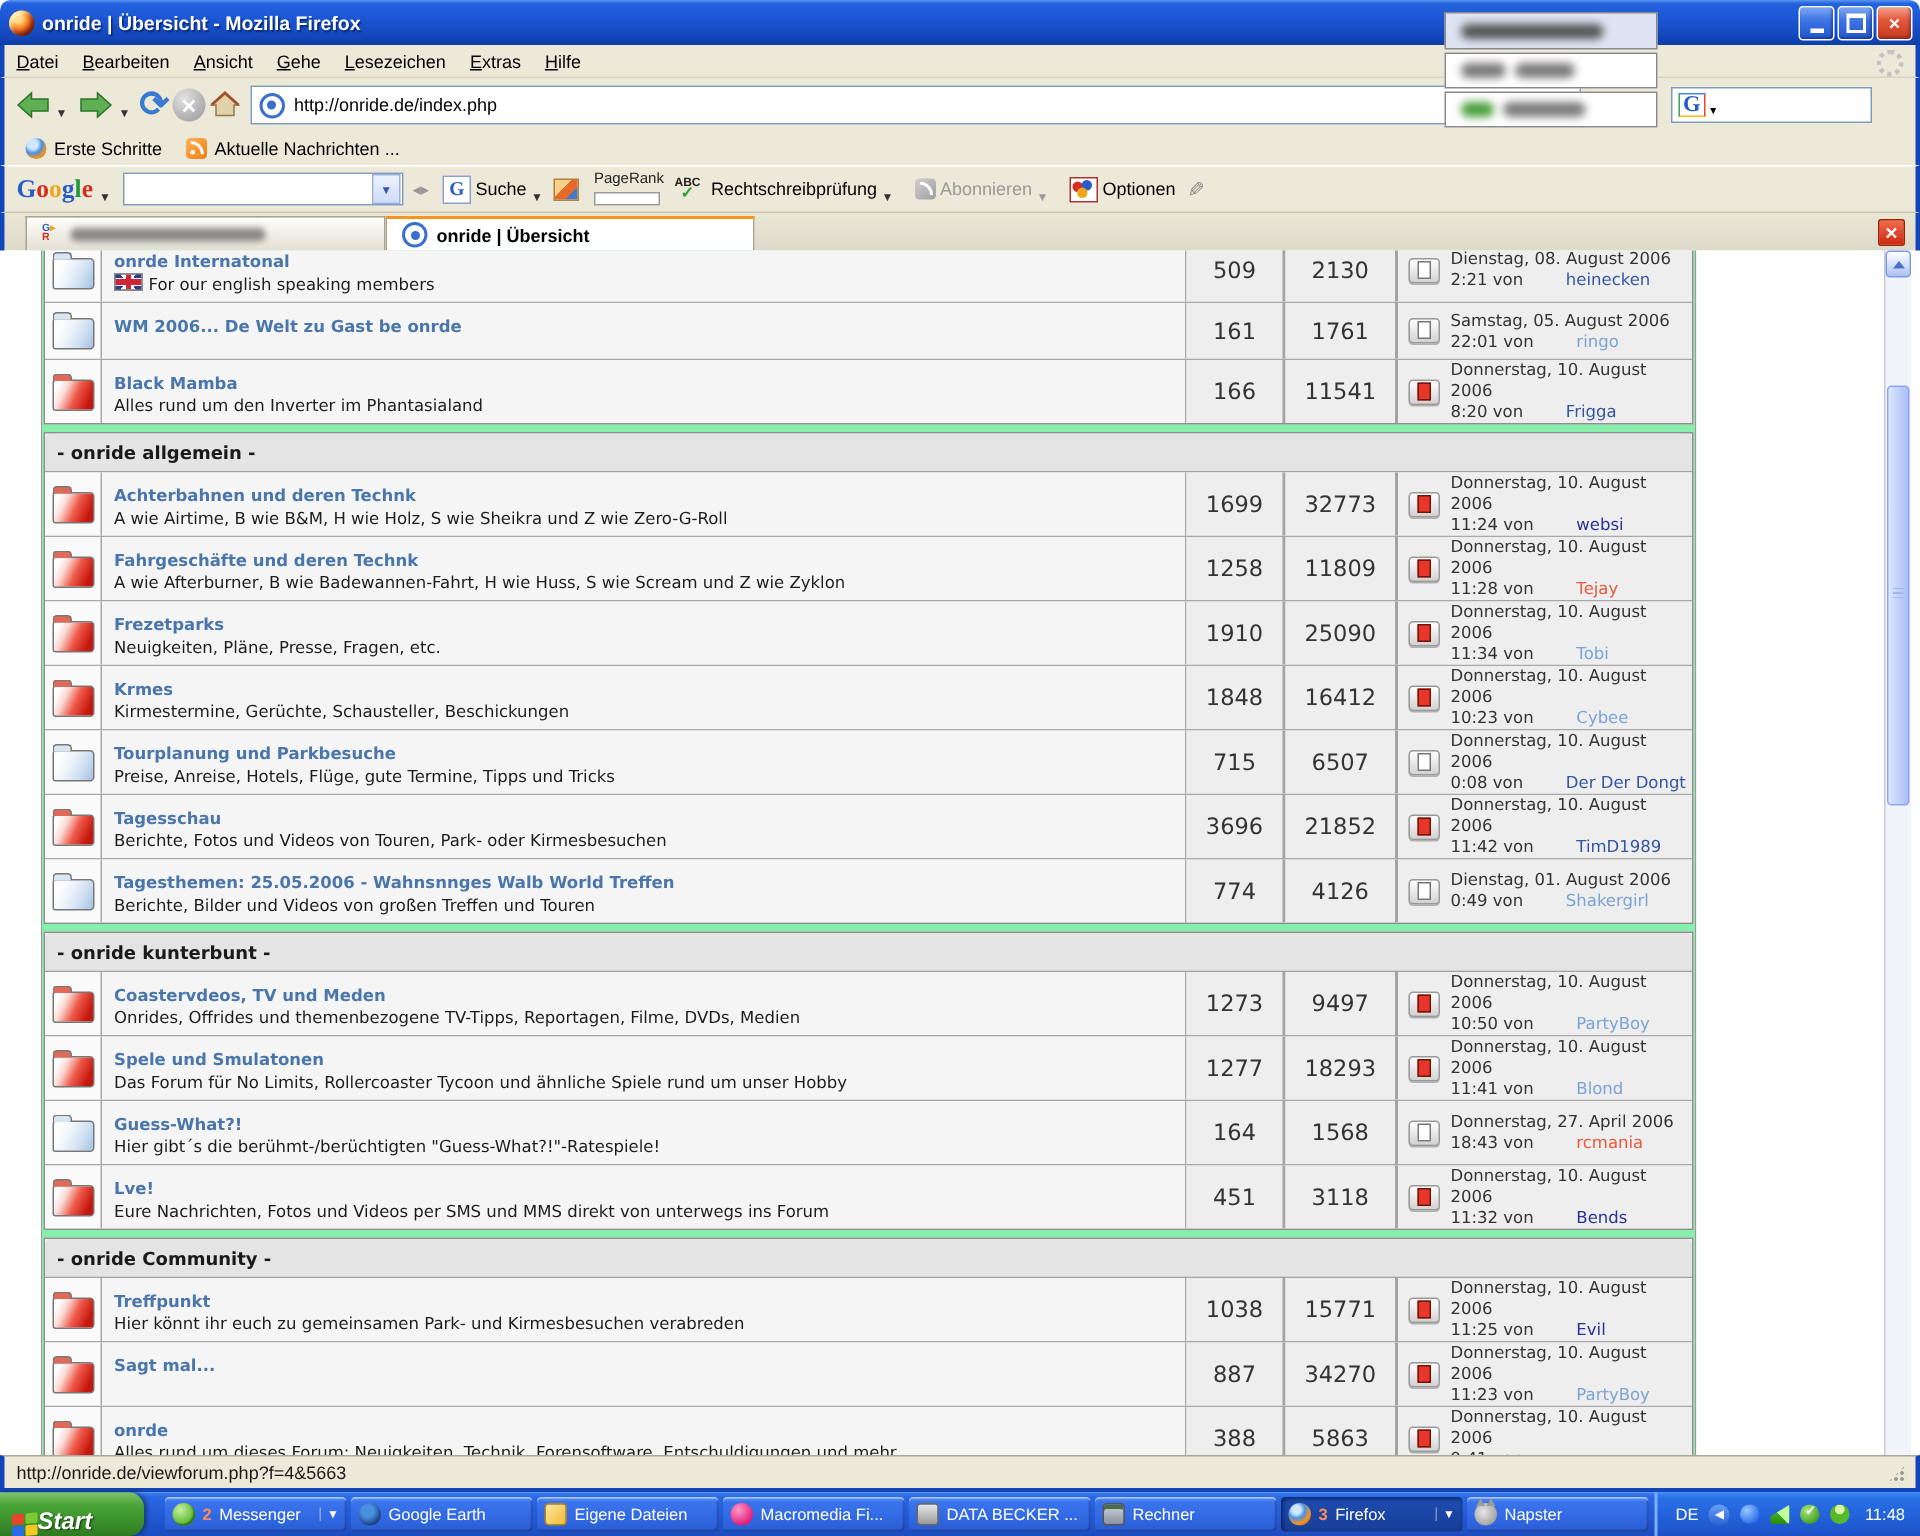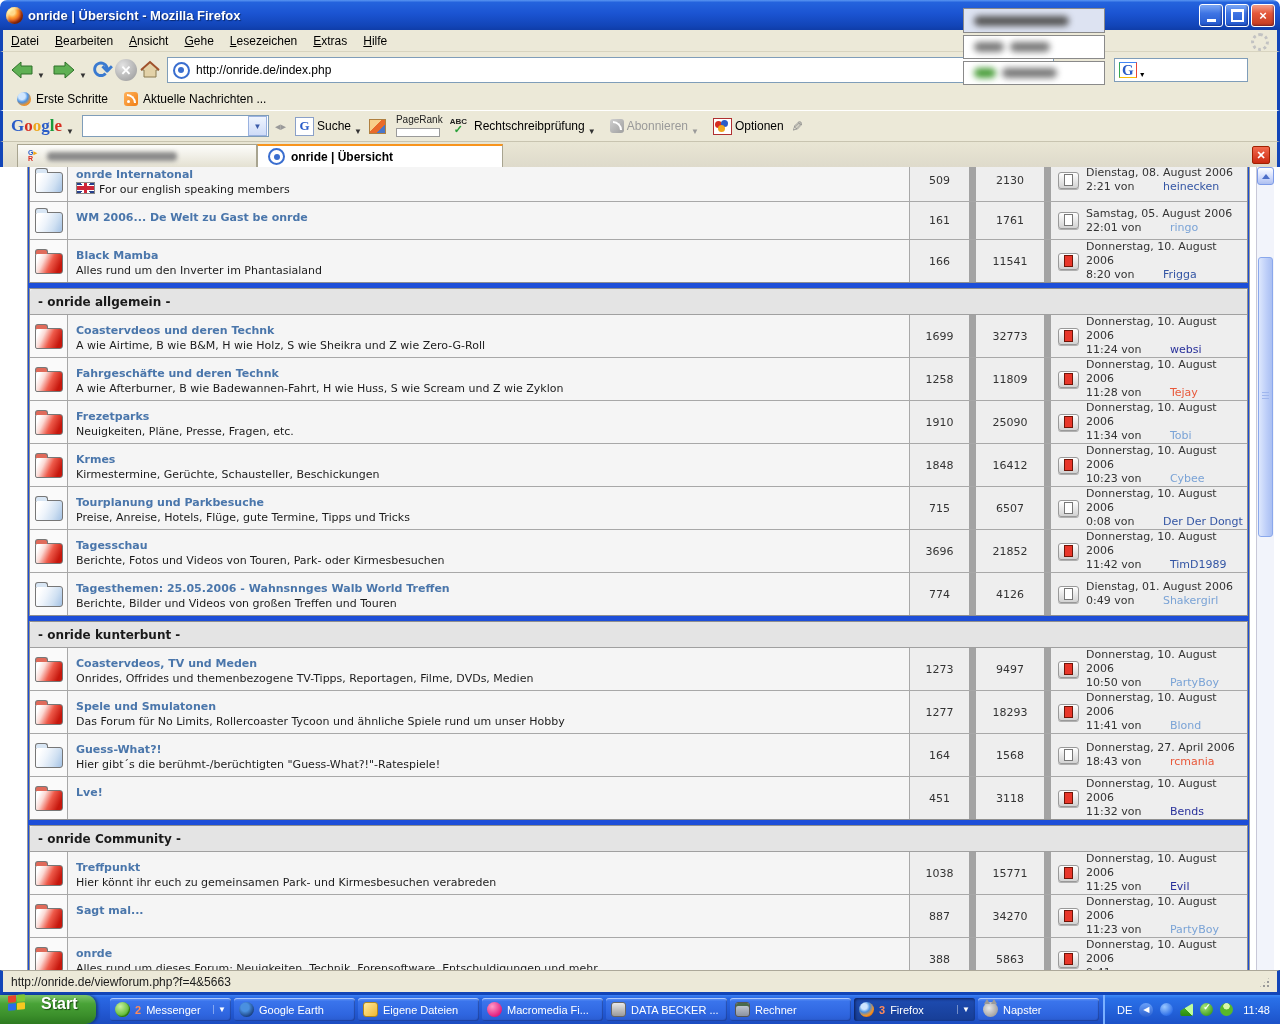--- a/index.html
+++ b/index.html
@@ -78,31 +78,31 @@
   .tab{height:23px;display:flex;align-items:center;gap:6px;padding:0 10px;font-size:12px;box-sizing:border-box;}
   .tab.inactive{width:240px;margin-left:14px;background:linear-gradient(#fdfdfb,#e4e1d2);border:1px solid #a8a490;border-bottom:none;}
   .tab.active{width:246px;background:#fff;border:1px solid #a8a490;border-bottom:none;border-top:2px solid #f7941d;font-weight:bold;}
   .gr-icon{font-size:7px;font-weight:bold;line-height:6px;width:13px;}
   .gr-icon .g{color:#2a5cc8}.gr-icon .r{color:#d62d20}.gr-icon .y{color:#eea71d}
   .smudge{display:inline-block;height:9px;border-radius:4px;background:#8a8a8a;filter:blur(2px);}
   .tab-close{position:absolute;right:7px;top:4px;width:16px;height:16px;background:linear-gradient(#f26a4e,#cc2a10);border:1px solid #a02000;border-radius:2px;color:#fff;font-size:11px;font-weight:bold;display:flex;align-items:center;justify-content:center;}
   
   #content{position:absolute;left:3px;top:167px;width:1251px;height:803px;background:#fff;overflow:hidden;
     font-family:"DejaVu Sans",sans-serif;}
-  #forum-wrap{margin:0 0 0 24px;width:1223px;border:1px solid #9a9a9a;border-top:none;border-radius:0 0 6px 6px;padding:0 1px 24px 1px;box-sizing:border-box;background:#1d4ed8;}
+  #forum-wrap{margin:0 0 0 24px;width:1104px;border:1px solid #9a9a9a;border-top:none;border-radius:0 0 6px 6px;padding:0 1px 24px 1px;box-sizing:border-box;background:#86efac;}
   .ftable{border:1px solid #8f8f8f;background:#f2f2f2;overflow:hidden;}
   .ftable.mt{margin-top:5px;}
   .fhead{height:25px;display:flex;align-items:center;background:#e4e4e4;border-bottom:1px solid #a0a0a0;
     font-size:12px;font-weight:bold;color:#1a1a1a;padding-left:8px;border-radius:4px 4px 0 0;}
   .frow{display:grid;grid-template-columns:38px 1fr 66px 75px 196px;}
   .frow + .frow{border-top:1px solid #a8a8a8;}
   .cell{min-height:37px;box-sizing:border-box;}
   .icon-cell{background:#fafafa;display:flex;align-items:center;justify-content:center;border-right:1px solid #a8a8a8;}
   .main-cell{background:#f5f5f5;padding:4px 8px;border-right:1px solid #a8a8a8;}
-  .num-cell{background:#eeeeee;display:flex;align-items:center;justify-content:center;font-size:11px;color:#333;border-right:7px solid #a3a3a3;text-align:right;}
+  .num-cell{background:#eeeeee;display:flex;align-items:center;justify-content:center;font-size:15px;color:#333;border-right:2px solid #a3a3a3;text-align:right;}
   .last-cell{background:#eeeeee;display:flex;align-items:center;gap:7px;padding-left:7px;font-size:11px;color:#333;line-height:14px;}
   .ftitle{font-size:11px;font-weight:bold;color:#4a76ab;text-decoration:none;display:inline-block;line-height:14px;}
   .fdesc{font-size:11px;color:#1c1c1c;line-height:15px;}
   .u-blue{color:#3355a4}.u-lightblue{color:#7aa3d6}.u-red{color:#e8583a}.u-navy{color:#28309a}
   .ulink{text-decoration:none;font-weight:normal;margin-left:25px;}
   .folder{position:relative;width:26px;height:19px;border:1px solid #777;border-radius:2px 3px 3px 2px;margin-top:4px;}
   .folder::before{content:"";position:absolute;left:-1px;top:-5px;width:11px;height:4px;border:1px solid #777;border-bottom:none;border-radius:3px 3px 0 0;}
   .folder.red{background:linear-gradient(115deg,#fff 12%,#fbd9d4 30%,#ee5a4a 55%,#c6170d 85%);}
   .folder.red::before{background:#e06a5a;}
   .folder.blue{background:linear-gradient(115deg,#fff 15%,#eef4fb 40%,#cfe0f2 70%,#aac6e6 95%);}
@@ -136,23 +136,23 @@
   
   #statusbar{position:absolute;left:0;top:970px;width:1280px;height:22px;background:#ece9d8;
     border-left:3px solid #1245b8;border-right:3px solid #1245b8;box-sizing:border-box;
     border-top:1px solid #aca899;display:flex;align-items:center;font-size:12px;color:#1a1a1a;padding-left:8px;}
   #winbottom{position:absolute;left:0;top:992px;width:1280px;height:3px;background:#1245b8;}
   .grip{position:absolute;right:6px;bottom:3px;width:13px;height:13px;
     background:radial-gradient(circle at 2px 2px,#999 1px,transparent 1.5px);background-size:4px 4px;clip-path:polygon(100% 0,100% 100%,0 100%);}
   
   #taskbar{position:absolute;left:0;top:995px;width:1280px;height:29px;
     background:linear-gradient(180deg,#3a80f4 0%,#2a68e4 10%,#2258d2 60%,#1c4cc0 100%);display:flex;align-items:center;}
-  #startbtn{height:29px;width:96px;border-radius:0 10px 10px 0;display:flex;align-items:flex-start;gap:16px;padding-left:8px;box-sizing:border-box;
+  #startbtn{height:29px;width:96px;border-radius:0 10px 10px 0;display:flex;align-items:flex-end;gap:0;padding-left:8px;box-sizing:border-box;
     background:linear-gradient(180deg,#7cc46a 0%,#49a337 30%,#3b8f2b 70%,#2d7a20 100%);box-shadow:2px 0 3px rgba(0,20,0,.4);
-    color:#fff;font-size:16px;font-weight:bold;text-shadow:1px 1px 1px #1a4a10;}
+    color:#fff;font-size:16px;font-weight:bold;font-style:italic;text-shadow:1px 1px 1px #1a4a10;}
   .winflag{width:17px;height:15px;display:grid;grid-template-columns:8px 8px;grid-template-rows:7px 7px;gap:1px;transform:skewY(-5deg);}
   .winflag i{border-radius:1px;}
   .winflag i:nth-child(1){background:#e8442a}.winflag i:nth-child(2){background:#7ec832}
   .winflag i:nth-child(3){background:#2a6ce8}.winflag i:nth-child(4){background:#f8c820}
   #taskbtns{display:flex;gap:3px;margin-left:14px;flex:0 0 auto;}
   .tbtn{width:121px;height:23px;border-radius:3px;display:flex;align-items:center;gap:5px;padding:0 5px;box-sizing:border-box;
     background:linear-gradient(180deg,#6296f8 0%,#3a74ec 15%,#2f66e0 70%,#2a5cd0 100%);
     box-shadow:inset 0 1px 0 rgba(255,255,255,.5),inset -1px -1px 1px rgba(0,0,40,.3);
     color:#fff;font-size:11px;white-space:nowrap;overflow:hidden;}
   .tbtn.active{background:linear-gradient(180deg,#1e4cb2,#173e96);box-shadow:inset 1px 1px 3px rgba(0,0,30,.6);}
@@ -345,21 +345,21 @@
                 <div>Donnerstag, 10. August 2006<br>8:20 von <a class="ulink u-blue">Frigga</a></div>
               </div>
             </div>
           </div>
           <div class="ftable mt">
             <div class="fhead">- onride allgemein -</div>
             <div class="frow">
               <div class="cell icon-cell">
                 <span class="folder red"></span>
               </div>
-              <div class="cell main-cell"><a class="ftitle">Coastervdeos und deren Technk</a><div class="fdesc">A wie Airtime, B wie B&amp;M, H wie Holz, S wie Sheikra und Z wie Zero-G-Roll</div></div>
+              <div class="cell main-cell"><a class="ftitle">Achterbahnen und deren Technk</a><div class="fdesc">A wie Airtime, B wie B&amp;M, H wie Holz, S wie Sheikra und Z wie Zero-G-Roll</div></div>
               <div class="cell num-cell">1699</div>
               <div class="cell num-cell">32773</div>
               <div class="cell last-cell">
                 <span class="pico red"></span>
                 <div>Donnerstag, 10. August 2006<br>11:24 von <a class="ulink u-navy">websi</a></div>
               </div>
             </div>
             <div class="frow">
               <div class="cell icon-cell">
                 <span class="folder red"></span>
@@ -468,21 +468,21 @@
               <div class="cell num-cell">1568</div>
               <div class="cell last-cell">
                 <span class="pico "></span>
                 <div>Donnerstag, 27. April 2006<br>18:43 von <a class="ulink u-red">rcmania</a></div>
               </div>
             </div>
             <div class="frow">
               <div class="cell icon-cell">
                 <span class="folder red"></span>
               </div>
-              <div class="cell main-cell"><a class="ftitle">Lve!</a></div>
+              <div class="cell main-cell"><a class="ftitle">Lve!</a><div class="fdesc">Eure Nachrichten, Fotos und Videos per SMS und MMS direkt von unterwegs ins Forum</div></div>
               <div class="cell num-cell">451</div>
               <div class="cell num-cell">3118</div>
               <div class="cell last-cell">
                 <span class="pico red"></span>
                 <div>Donnerstag, 10. August 2006<br>11:32 von <a class="ulink u-navy">Bends</a></div>
               </div>
             </div>
           </div>
           <div class="ftable mt">
             <div class="fhead">- onride Community -</div>

